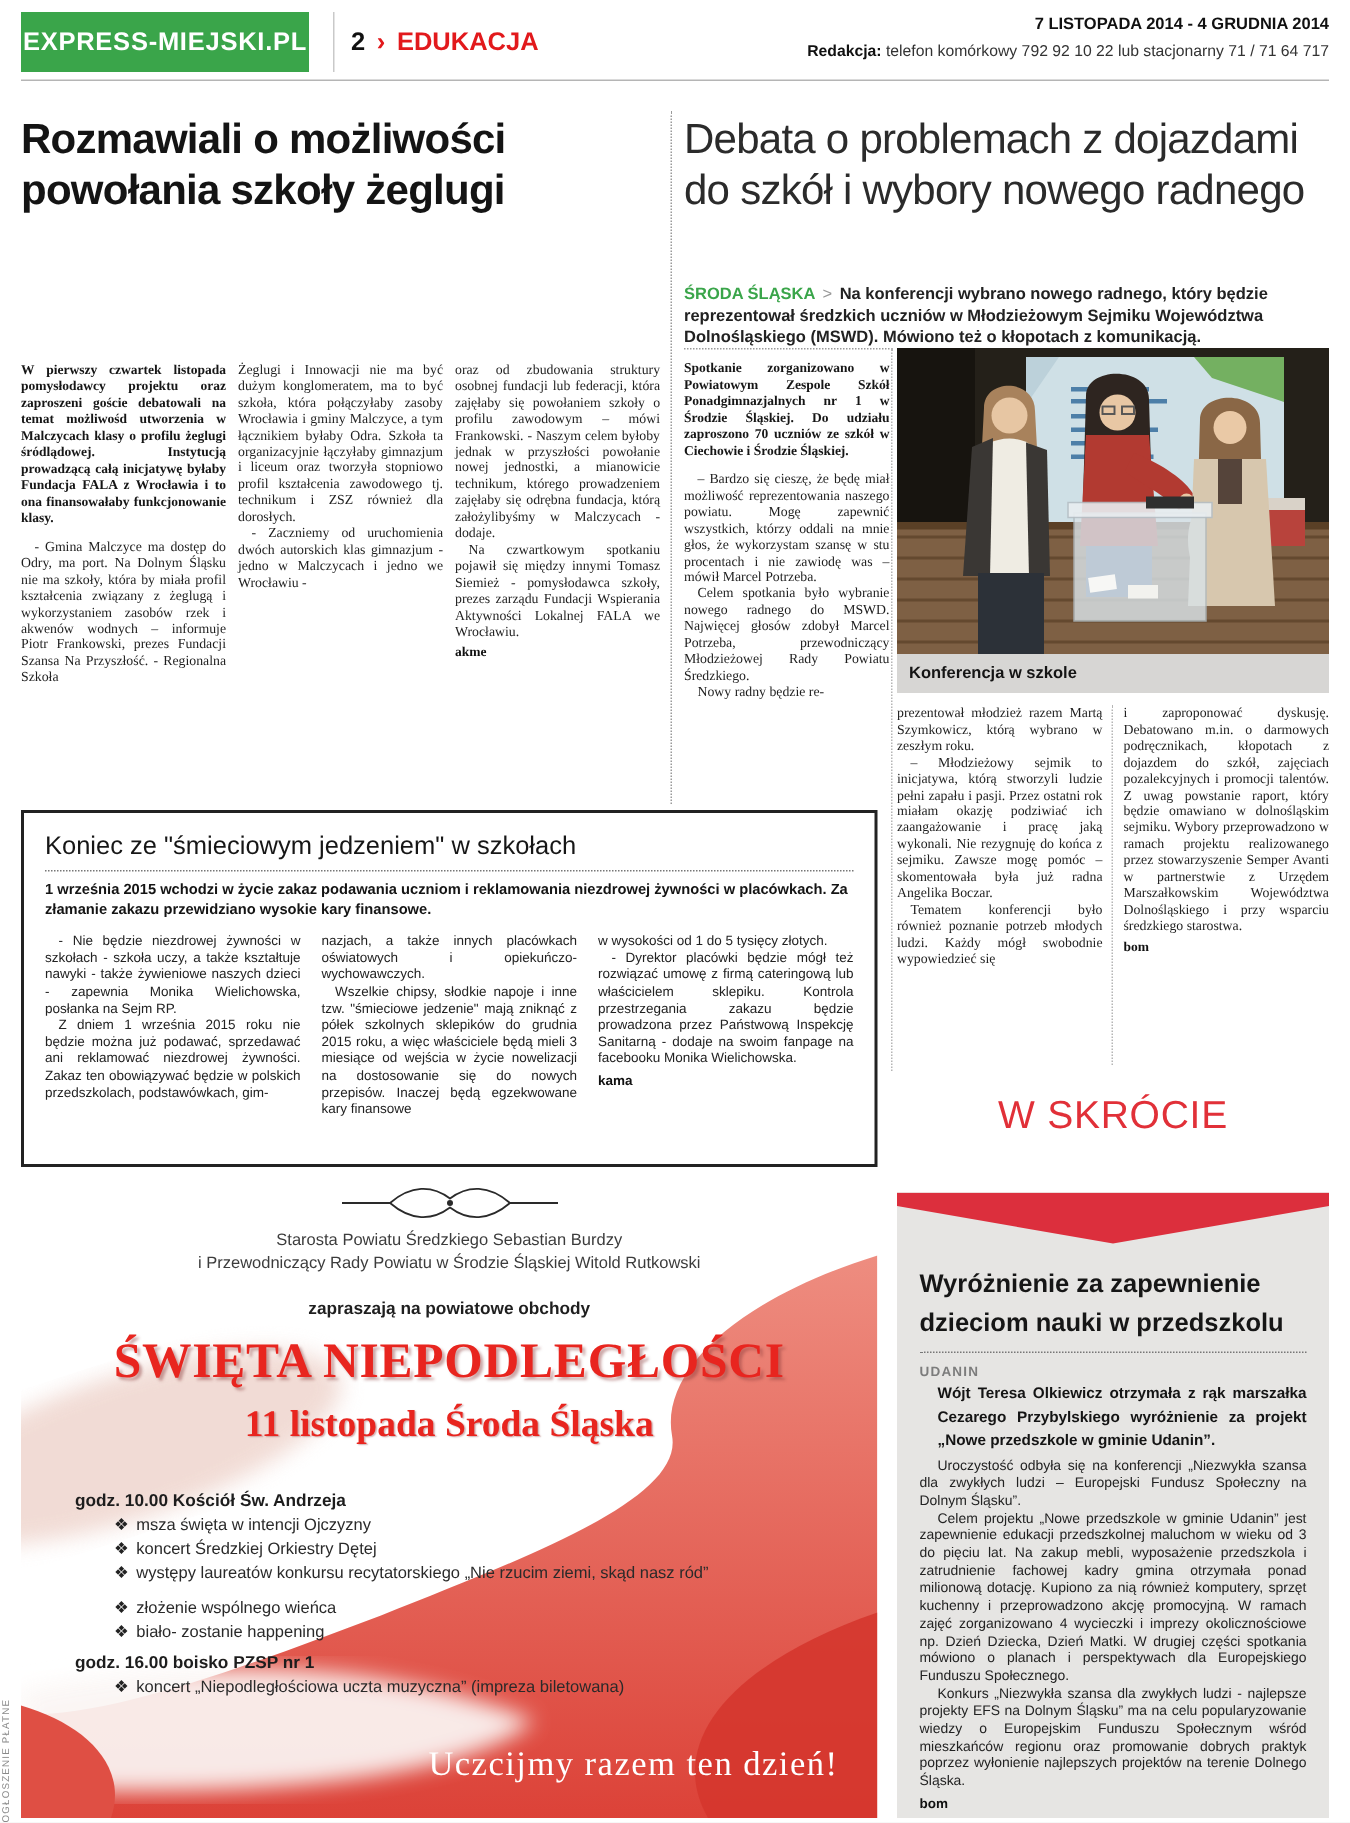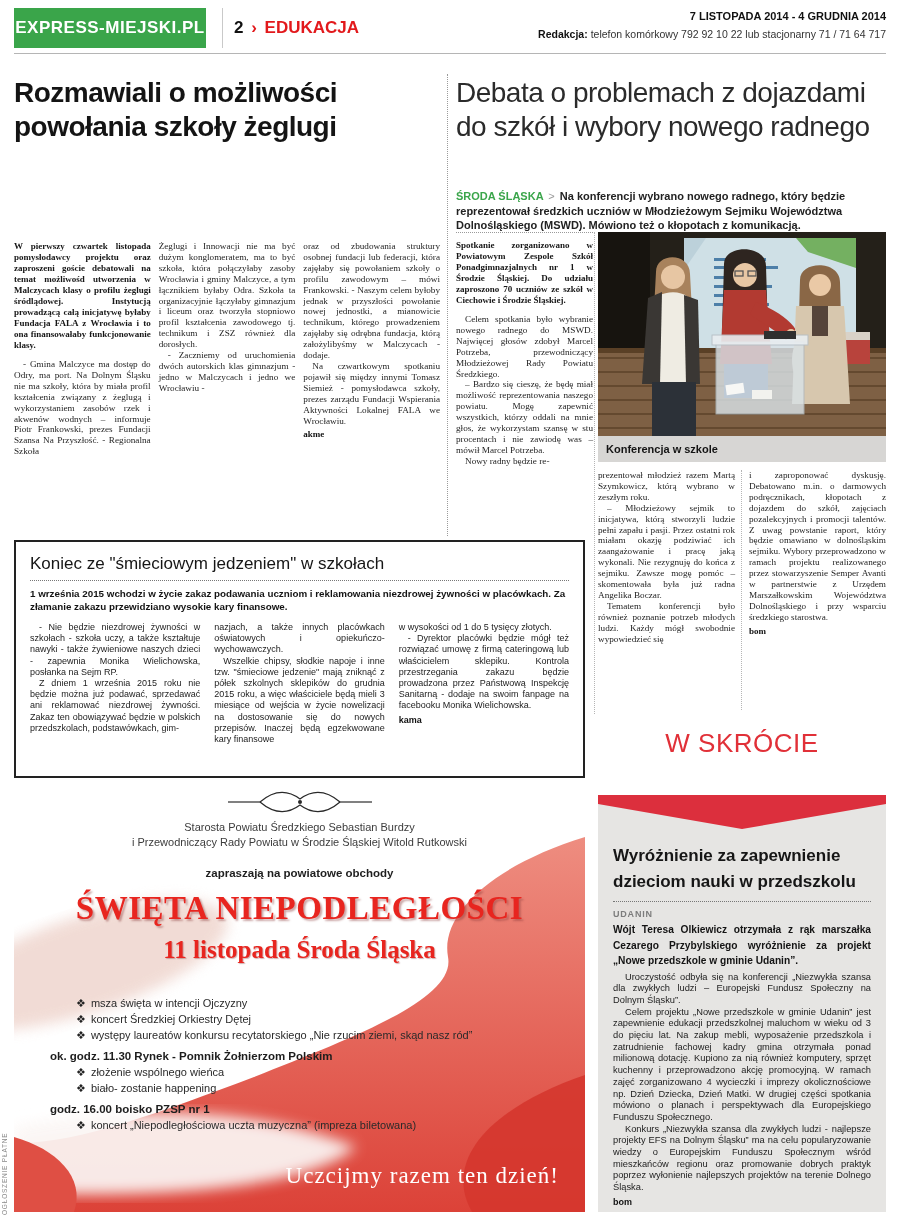--- a/index.html
+++ b/index.html
@@ -56,21 +56,21 @@
   .junk-cols p{margin:0;}
   .junk-cols p.ind{text-indent:9px;}
   
   .skrocie{position:absolute;left:598px;top:728px;width:288px;text-align:center;
            font-size:26px;letter-spacing:.5px;color:#e13038;}
   .news-box{position:absolute;left:598px;top:795px;width:288px;height:417px;background:#e6e5e3;overflow:hidden;}
   .news-chevron{display:block;}
   .news-inner{padding:0 15px;}
   .news-title{font-size:17px;line-height:26px;font-weight:bold;color:#161616;margin:10px 0 6px 0;}
   .news-loc{font-size:9px;font-weight:bold;letter-spacing:.8px;color:#7c7c7c;margin:7px 0 3px 0;}
-  .news-intro{font-size:10.2px;line-height:15.5px;font-weight:bold;text-align:justify;color:#141414;margin:0 0 3px 0;}
+  .news-intro{font-size:10.2px;line-height:15.5px;font-weight:bold;text-align:justify;color:#141414;margin:0 0 3px 12px;}
   .news-p{font-size:9.3px;line-height:11.7px;text-align:justify;text-indent:12px;color:#222;margin:0;}
   
   .poster{position:absolute;left:14px;top:785px;width:571px;height:427px;background:#fff;overflow:hidden;}
   .poster-bg{position:absolute;left:0;top:0;}
   .poster .center{position:absolute;left:0;width:100%;text-align:center;}
   .p-line1{top:36px;font-size:11px;color:#3c3c3c;}
   .p-line2{top:51px;font-size:11px;color:#3c3c3c;}
   .p-line3{top:82px;font-size:11.5px;font-weight:bold;color:#1f1f1f;}
   .p-title{top:105px;font-family:"Liberation Serif",serif;font-size:33px;font-weight:bold;color:#e8251f;
            text-shadow:2px 2px 2px rgba(140,60,60,.45);letter-spacing:.5px;}
@@ -126,22 +126,22 @@
   </div>
 
   <h1 class="headline light" style="margin:0;">Debata o problemach z dojazdami do szkół i wybory nowego radnego</h1>
   <div class="lead lead-right">
     <span class="loc">ŚRODA ŚLĄSKA</span>
     <span class="arr">&gt;</span>
     <span>Na konferencji wybrano nowego radnego, który będzie reprezentował średzkich uczniów w Młodzieżowym Sejmiku Województwa Dolnośląskiego (MSWD). Mówiono też o kłopotach z komunikacją.</span>
   </div>
   <div class="r-col1 serif">
     <div class="bold-intro">Spotkanie zorganizowano w Powiatowym Zespole Szkół Ponadgimnazjalnych nr 1 w Środzie Śląskiej. Do udziału zaproszono 70 uczniów ze szkół w Ciechowie i Środzie Śląskiej.</div>
+    <p class="ind">– Bardzo się cieszę, że będę miał możliwość reprezentowania naszego powiatu. Mogę zapewnić wszystkich, którzy oddali na mnie głos, że wykorzystam szansę w stu procentach i nie zawiodę was – mówił Marcel Potrzeba.</p>
     <p class="ind">Celem spotkania było wybranie nowego radnego do MSWD. Najwięcej głosów zdobył Marcel Potrzeba, przewodniczący Młodzieżowej Rady Powiatu Średzkiego.</p>
-    <p class="ind">– Bardzo się cieszę, że będę miał możliwość reprezentowania naszego powiatu. Mogę zapewnić wszystkich, którzy oddali na mnie głos, że wykorzystam szansę w stu procentach i nie zawiodę was – mówił Marcel Potrzeba.</p>
     <p class="ind">Nowy radny będzie re-</p>
   </div>
   <div class="vdiv-r1"></div>
 
   <div class="photo-wrap">
     <svg width="288" height="204" viewBox="0 0 288 204">
       <rect width="288" height="204" fill="#242019"></rect>
       <rect x="0" y="0" width="52" height="204" fill="#17140f"></rect>
 
       <rect x="86" y="6" width="172" height="112" fill="#cfe0e6"></rect>
@@ -281,26 +281,26 @@
       <circle cx="74" cy="11" r="2" fill="#2a2a2a"></circle>
     </svg>
 
     <div class="center p-line1">Starosta Powiatu Średzkiego Sebastian Burdzy</div>
     <div class="center p-line2">i Przewodniczący Rady Powiatu w Środzie Śląskiej Witold Rutkowski</div>
     <div class="center p-line3">zapraszają na powiatowe obchody</div>
     <div class="center p-title">ŚWIĘTA NIEPODLEGŁOŚCI</div>
     <div class="center p-sub">11 listopada Środa Śląska</div>
 
     <div class="sched">
+      <div class="time">godz. 10.00 Kościół Św. Andrzeja</div>
       <ul>
         <li><span class="blt">❖</span><span>msza święta w intencji Ojczyzny</span></li>
         <li><span class="blt">❖</span><span>koncert Średzkiej Orkiestry Dętej</span></li>
         <li><span class="blt">❖</span><span>występy laureatów konkursu recytatorskiego „Nie rzucim ziemi, skąd nasz ród”</span></li>
       </ul>
-      <div class="time">ok. godz. 11.30  Rynek - Pomnik Żołnierzom Polskim</div>
       <ul>
         <li><span class="blt">❖</span><span>złożenie wspólnego wieńca</span></li>
         <li><span class="blt">❖</span><span>biało- zostanie happening</span></li>
       </ul>
       <div class="time">godz. 16.00 boisko PZSP nr 1</div>
       <ul>
         <li><span class="blt">❖</span><span>koncert „Niepodległościowa uczta muzyczna” (impreza biletowana)</span></li>
       </ul>
     </div>
 

